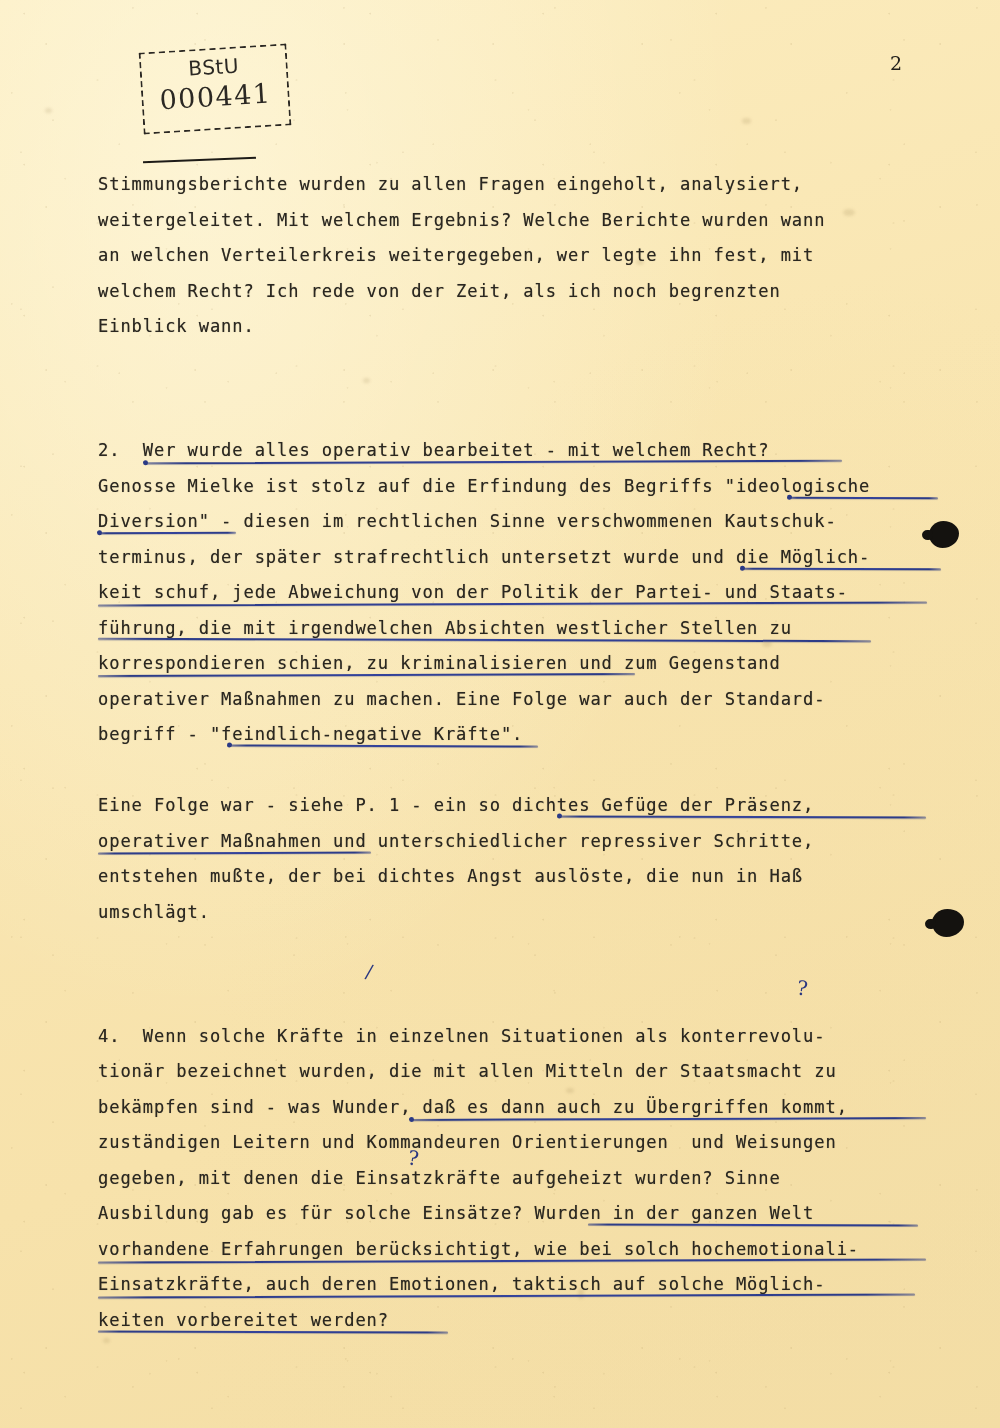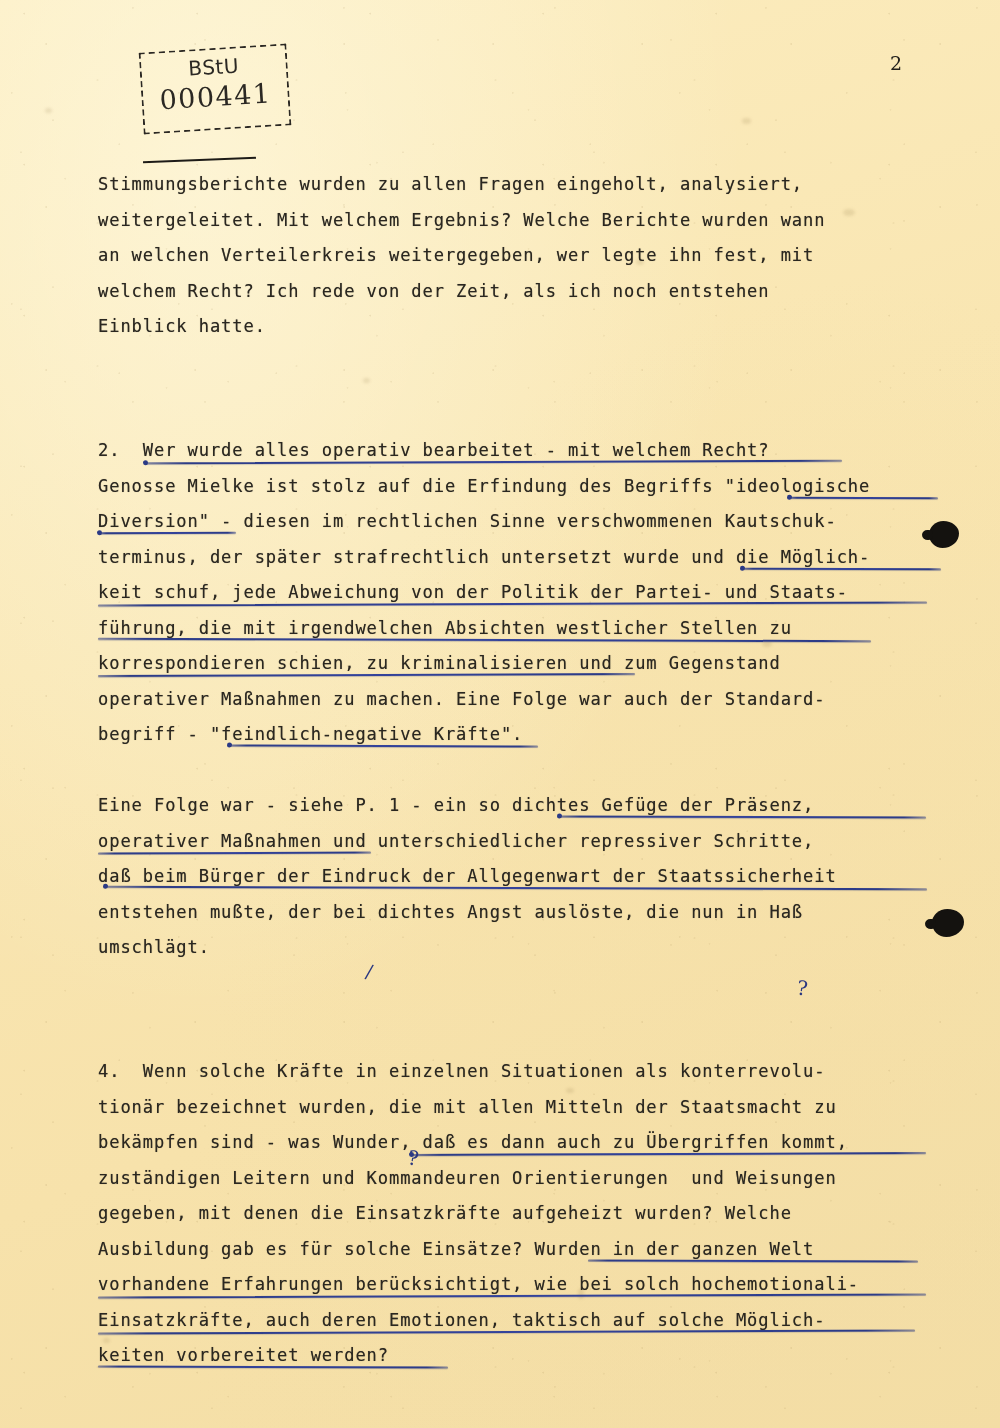--- a/index.html
+++ b/index.html
@@ -207,52 +207,51 @@
     <div class="num">000441</div>
   </div>
 
   <div id="strike"></div>
 
   <div id="body">
 
     <div class="line">Stimmungsberichte wurden zu allen Fragen eingeholt, analysiert,</div>
     <div class="line">weitergeleitet. Mit welchem Ergebnis? Welche Berichte wurden wann</div>
     <div class="line">an welchen Verteilerkreis weitergegeben, wer legte ihn fest, mit</div>
-    <div class="line">welchem Recht? Ich rede von der Zeit, als ich noch entstehen</div>
-    <div class="line">Einblick hatte.</div>
+    <div class="line">welchem Recht? Ich rede von der Zeit, als ich noch begrenzten</div>
+    <div class="line">Einblick wann.</div>
 
     <div class="blank"></div>
     <div class="gap-lg"></div>
 
     <div class="line">2.  Wer wurde alles operativ bearbeitet - mit welchem Recht?<span class="uline wavy dot" style="left:46px; width:698px;"></span></div>
     <div class="line">Genosse Mielke ist stolz auf die Erfindung des Begriffs "ideologische<span class="uline wavy2 dot" style="left:690px; width:150px;"></span></div>
     <div class="line">Diversion" - diesen im rechtlichen Sinne verschwommenen Kautschuk-<span class="uline wavy dot" style="left:0px; width:138px;"></span></div>
     <div class="line">terminus, der später strafrechtlich untersetzt wurde und die Möglich-<span class="uline wavy2 dot" style="left:643px; width:200px;"></span></div>
     <div class="line">keit schuf, jede Abweichung von der Politik der Partei- und Staats-<span class="uline wavy" style="left:0px; width:829px;"></span></div>
     <div class="line">führung, die mit irgendwelchen Absichten westlicher Stellen zu<span class="uline wavy2" style="left:0px; width:773px;"></span></div>
     <div class="line">korrespondieren schien, zu kriminalisieren und zum Gegenstand<span class="uline wavy" style="left:0px; width:537px;"></span></div>
     <div class="line">operativer Maßnahmen zu machen. Eine Folge war auch der Standard-</div>
     <div class="line">begriff - "feindlich-negative Kräfte".<span class="uline wavy2 dot" style="left:130px; width:310px;"></span></div>
 
     <div class="blank"></div>
 
     <div class="line">Eine Folge war - siehe P. 1 - ein so dichtes Gefüge der Präsenz,<span class="uline wavy2 dot" style="left:460px; width:368px;"></span></div>
     <div class="line">operativer Maßnahmen und unterschiedlicher repressiver Schritte,<span class="uline wavy" style="left:0px; width:273px;"></span></div>
-    <div class="line">daß beim Bürger der Eindruck der Allgegenwart der Staatssicherheit<span class="uline wavy2 dot" style="left:6px; width:823px;"></span></div>
     <div class="line">entstehen mußte, der bei dichtes Angst auslöste, die nun in Haß</div>
     <div class="line">umschlägt.</div>
 
     <div class="blank"></div>
     <div class="gap-lg"></div>
 
     <div class="line">4.  Wenn solche Kräfte in einzelnen Situationen als konterrevolu-</div>
     <div class="line">tionär bezeichnet wurden, die mit allen Mitteln der Staatsmacht zu</div>
     <div class="line">bekämpfen sind - was Wunder, daß es dann auch zu Übergriffen kommt,<span class="uline wavy dot" style="left:312px; width:516px;"></span></div>
     <div class="line">zuständigen Leitern und Kommandeuren Orientierungen  und Weisungen</div>
-    <div class="line">gegeben, mit denen die Einsatzkräfte aufgeheizt wurden? Welche</div>
+    <div class="line">gegeben, mit denen die Einsatzkräfte aufgeheizt wurden? Sinne</div>
     <div class="line">Ausbildung gab es für solche Einsätze? Wurden in der ganzen Welt<span class="uline wavy2" style="left:490px; width:330px;"></span></div>
     <div class="line">vorhandene Erfahrungen berücksichtigt, wie bei solch hochemotionali-<span class="uline wavy" style="left:0px; width:828px;"></span></div>
     <div class="line">Einsatzkräfte, auch deren Emotionen, taktisch auf solche Möglich-<span class="uline wavy" style="left:0px; width:817px;"></span></div>
     <div class="line">keiten vorbereitet werden?<span class="uline wavy2" style="left:0px; width:350px;"></span></div>
 
   </div>
 
   <div class="ink-mark" style="left:797px; top:978px; font-size:20px; transform:rotate(8deg);">?</div>
   <div class="ink-mark" style="left:366px; top:962px; font-size:19px; transform:rotate(12deg);">/</div>
   <div class="ink-mark" style="left:408px; top:1148px; font-size:20px; transform:rotate(10deg);">?</div>

